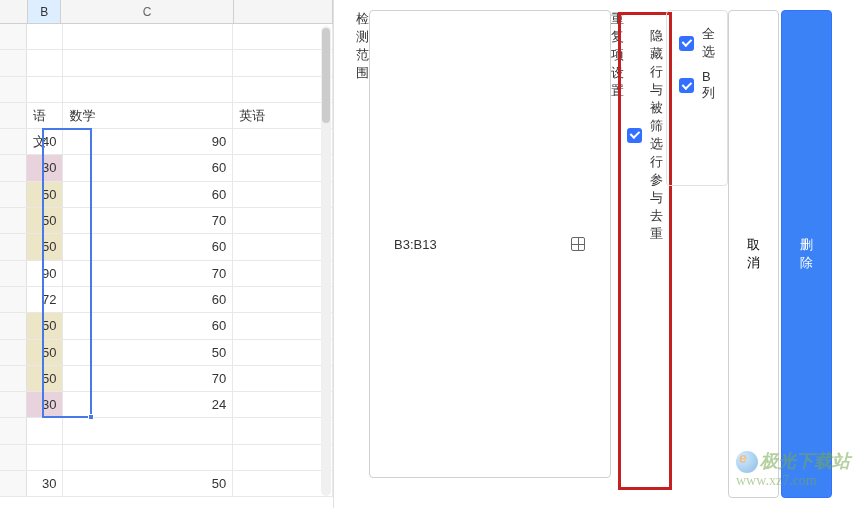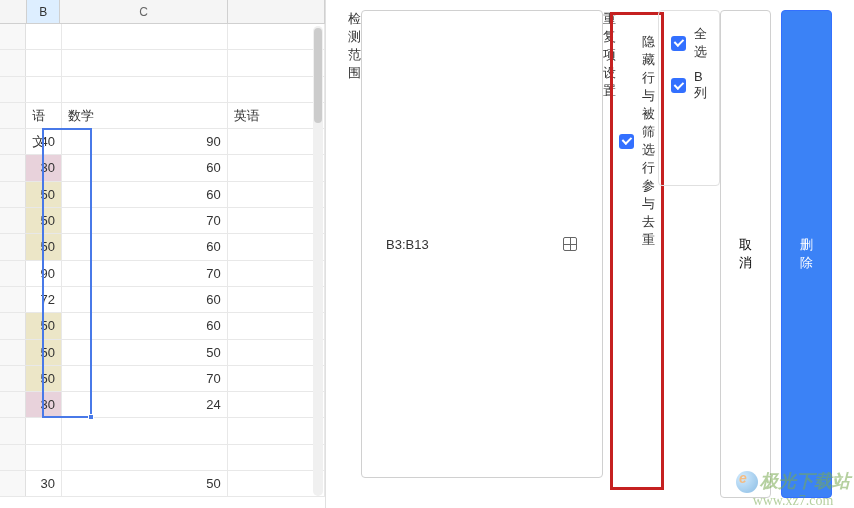--- a/index.html
+++ b/index.html
@@ -158,60 +158,60 @@
     content: "";
     position: absolute;
     left: 4.5px; top: 1.5px;
     width: 3.5px; height: 7px;
     border: solid #fff;
     border-width: 0 2px 2px 0;
     transform: rotate(45deg);
   }
   .red-box {
     border: 3px solid #c52020;
-    padding: 12px 6px;
+    padding: 6px 6px;
     margin: 2px -6px 8px -6px;
   }
   .col-list {
     border: 1px solid #e0e0e0;
     border-radius: 4px;
     padding: 10px 12px;
     height: 176px;
     margin-bottom: 12px;
   }
   .col-list .check-row { padding: 4px 0; align-items: center; }
   .summary {
     background: #f5f6f8;
     border-radius: 4px;
     padding: 10px 12px;
     font-size: 13px;
     line-height: 1.8;
     color: #333;
     margin-bottom: 12px;
   }
   .summary .num { color: #e88b3f; }
-  .btn-row { display: flex; justify-content: flex-end; gap: 10px; }
+  .btn-row { display: flex; justify-content: flex-end; gap: 2px; }
   .btn {
     padding: 6px 18px;
     border-radius: 4px;
     font-size: 13px;
     cursor: pointer;
     border: 1px solid #d0d0d0;
     background: #fff;
   }
   .btn-primary {
     background: #3b82f6;
     border-color: #3370ff;
     color: #fff;
   }
   .watermark {
     position: absolute;
     right: 4px;
-    bottom: 0;
-    text-align: center;
+    bottom: 20px;
+    text-align: left;
     pointer-events: none;
     line-height: 1.1;
   }
   .watermark .l1 {
     font-size: 18px;
     font-style: italic;
     font-weight: 600;
     color: rgba(120,170,80,0.55);
   }
   .watermark .l2 {

